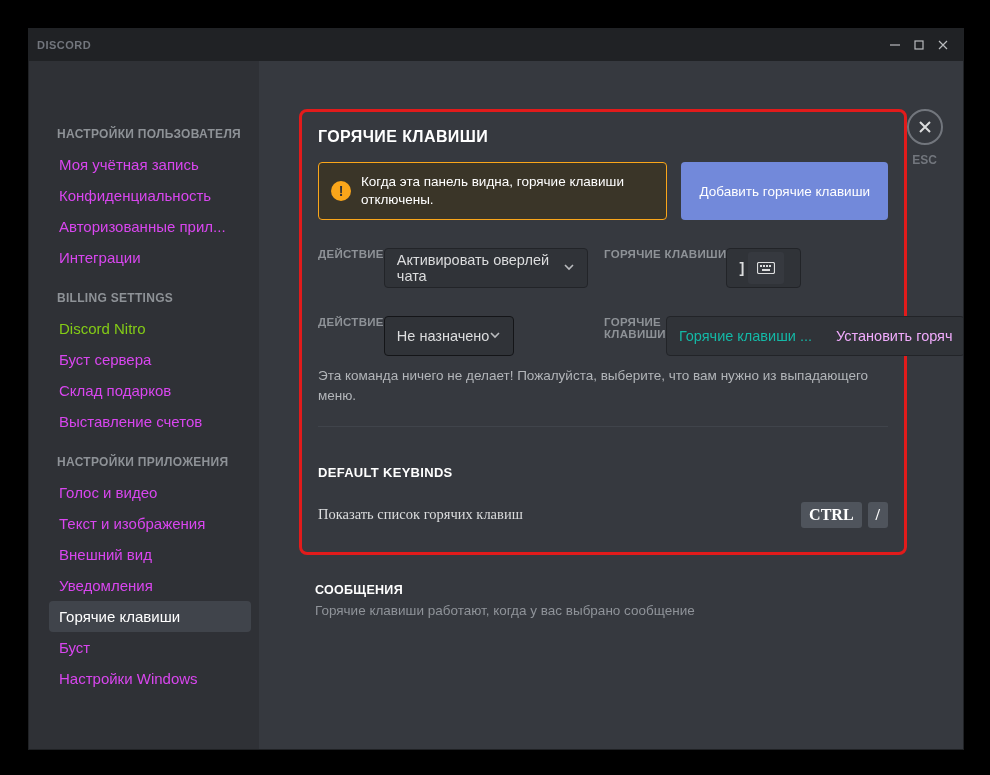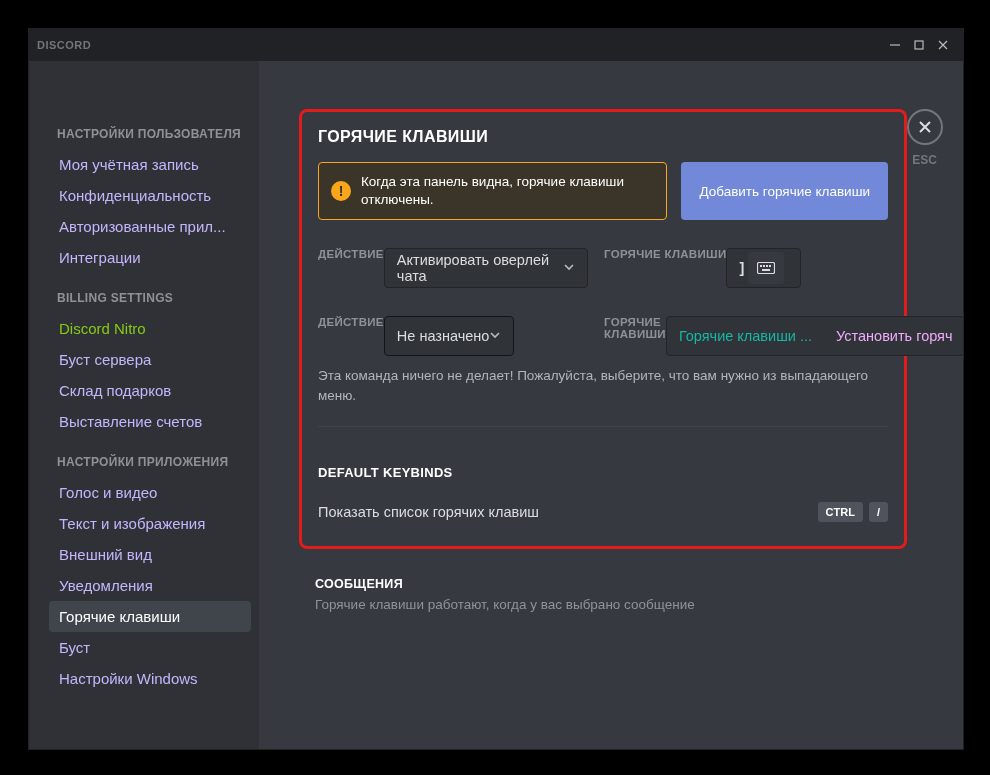--- a/index.html
+++ b/index.html
@@ -48,21 +48,21 @@
   overflow-y: auto;
 }
 .sidebar-header {
   color: #8e9297;
   font-size: 12px;
   font-weight: 700;
   letter-spacing: 0.3px;
   margin: 18px 0 8px 8px;
 }
 .sidebar-item {
-  color: #c4b5fd;
+  color: #d946ef;
   font-size: 15px;
   padding: 7px 10px;
   border-radius: 4px;
   cursor: pointer;
   white-space: nowrap;
   overflow: hidden;
   text-overflow: ellipsis;
 }
 .sidebar-item.active {
   background: #40444b;
@@ -207,27 +207,28 @@
 .section-divider {
   height: 1px;
   background: #40444b;
   margin: 20px 0 0 0;
 }
 .kb-row {
   display: flex;
   align-items: center;
   justify-content: space-between;
   margin-top: 22px;
+  font-family: Liberation Serif, serif;
 }
 .kb-label { color: #dcddde; font-size: 14.5px; }
 .key-chips { display: flex; gap: 6px; align-items: center; }
 .chip {
   background: #4f545c;
   color: #fff;
-  font-size: 11px;
+  font-size: 16px;
   font-weight: 700;
   padding: 4px 8px;
   border-radius: 3px;
 }
 .subhead {
   color: #fff;
   font-size: 13px;
   font-weight: 700;
   letter-spacing: 0.3px;
   margin-top: 38px;

